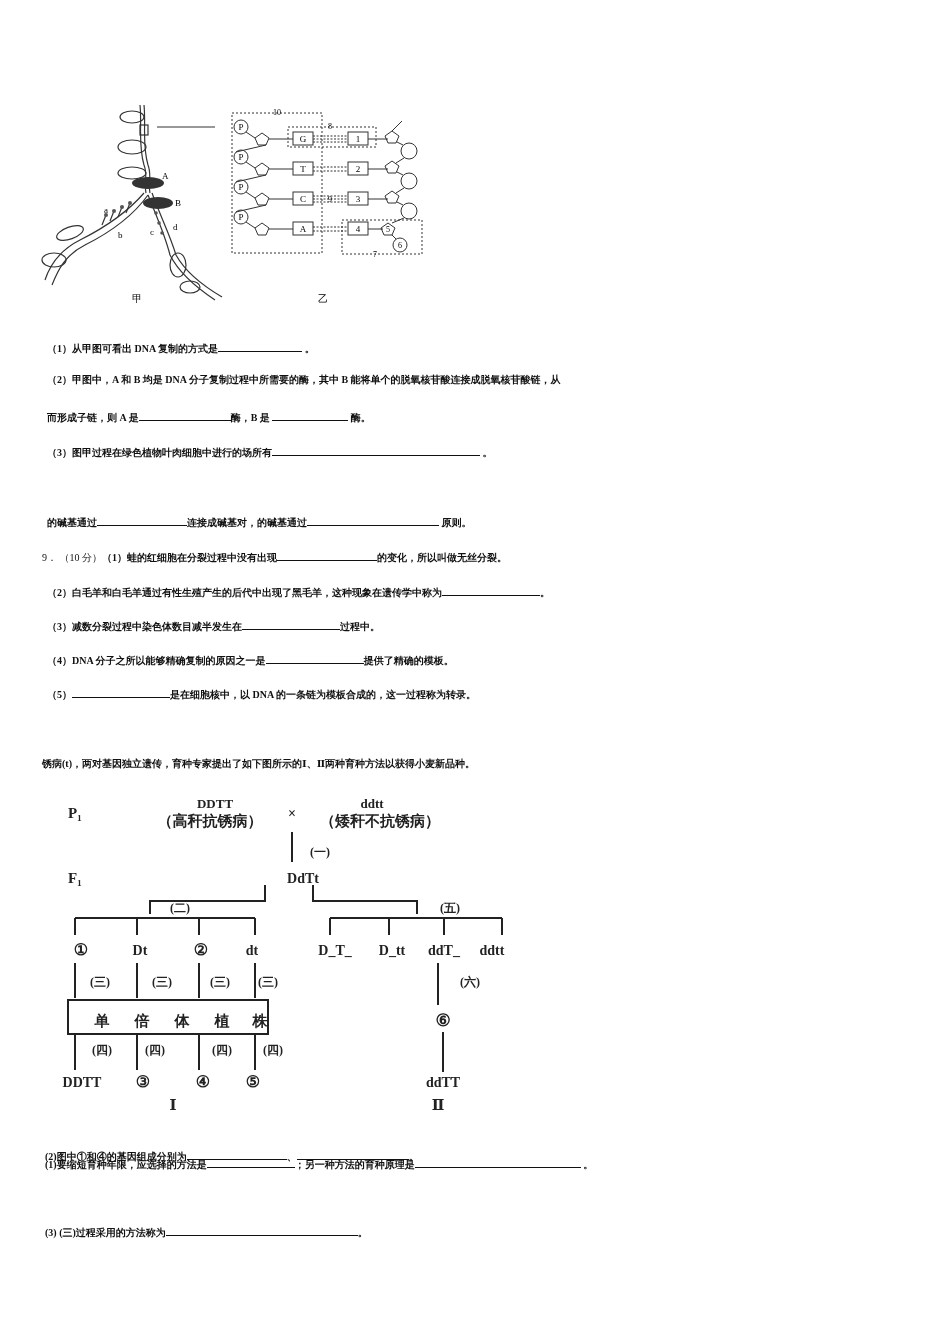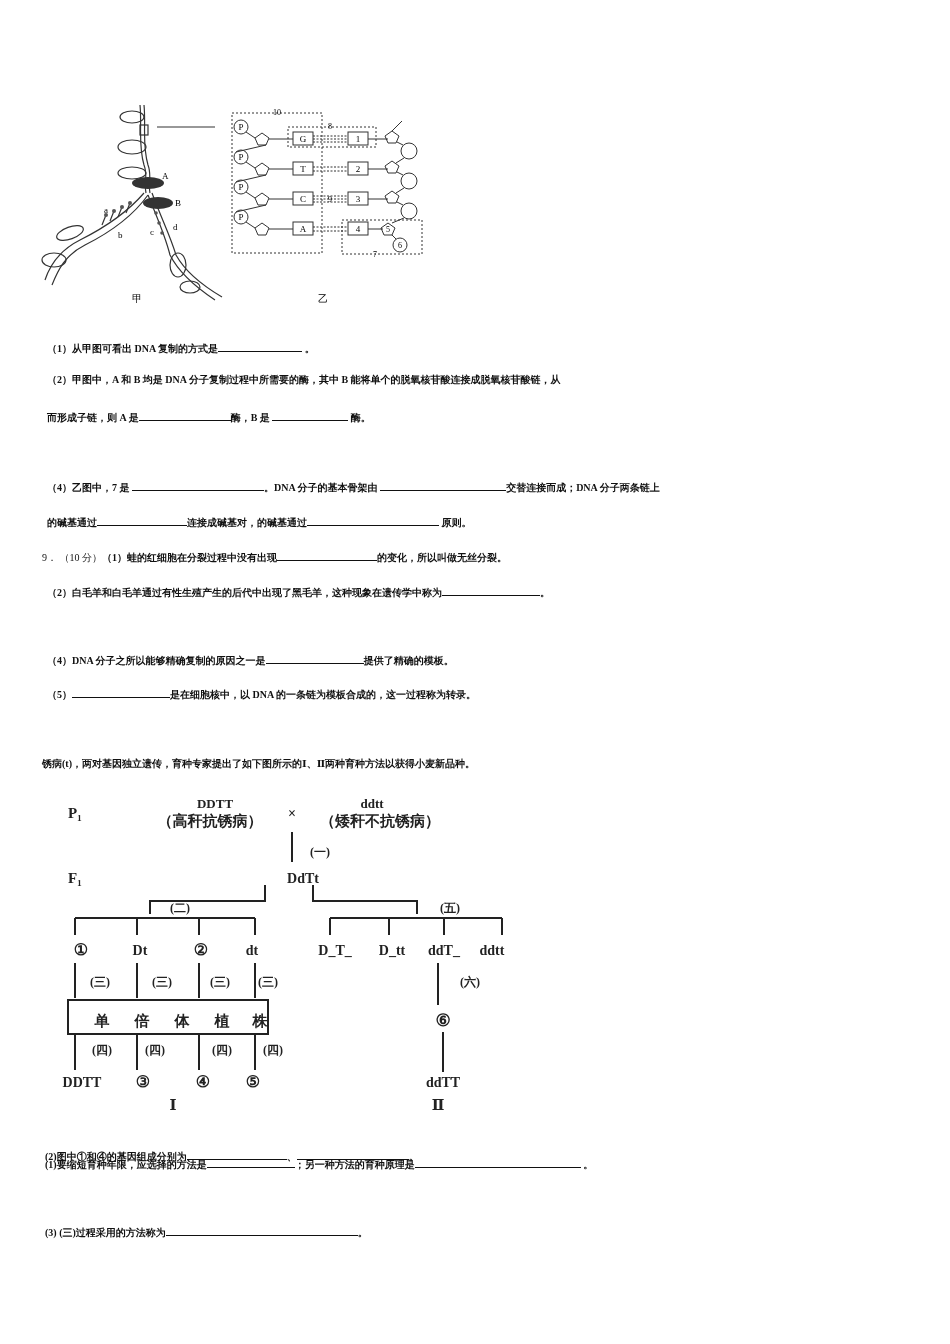--- a/index.html
+++ b/index.html
@@ -157,32 +157,35 @@
 
   <div class="line" style="top:336px">
     <span>（1）从甲图可看出 DNA 复制的方式是</span><span class="blank" style="width:84px"></span><span> 。</span>
   </div>
   <div class="line" style="top:370px">
     <span>（2）甲图中，A 和 B 均是 DNA 分子复制过程中所需要的酶，其中 B 能将单个的脱氧核苷酸连接成脱氧核苷酸链，从</span>
   </div>
   <div class="line" style="top:405px;left:47px">
     <span>而形成子链，则 A 是</span><span class="blank" style="width:92px"></span><span>酶，B 是 </span><span class="blank" style="width:76px"></span><span> 酶。</span>
   </div>
-  <div class="line" style="top:475px">
-    <span>（4）乙图中，7 是 </span><span class="blank" style="width:132px"></span><span>。DNA 分子的基本骨架由 </span><span class="blank" style="width:126px"></span><span>交替连接而成；DNA 分子两条链上</span>
+  <div class="line" style="top:440px">
+    <span>（3）图甲过程在绿色植物叶肉细胞中进行的场所有</span><span class="blank" style="width:208px"></span><span> 。</span>
   </div>
   <div class="line" style="top:510px">
     <span>的碱基通过</span><span class="blank" style="width:90px"></span><span>连接成碱基对，的碱基通过</span><span class="blank" style="width:132px"></span><span> 原则。</span>
   </div>
 
   <div class="line" style="top:545px;left:42px">
     <span class="n">9．</span> <span class="n">（10 分）</span><span>（1）蛙的红细胞在分裂过程中没有出现</span><span class="blank" style="width:100px"></span><span>的变化，所以叫做无丝分裂。</span>
   </div>
   <div class="line" style="top:580px">
     <span>（2）白毛羊和白毛羊通过有性生殖产生的后代中出现了黑毛羊，这种现象在遗传学中称为</span><span class="blank" style="width:98px"></span><span>。</span>
+  </div>
+  <div class="line" style="top:614px">
+    <span>（3）减数分裂过程中染色体数目减半发生在</span><span class="blank" style="width:98px"></span><span>过程中。</span>
   </div>
   <div class="line" style="top:648px">
     <span>（4）DNA 分子之所以能够精确复制的原因之一是</span><span class="blank" style="width:98px"></span><span>提供了精确的模板。</span>
   </div>
   <div class="line" style="top:682px">
     <span>（5）</span><span class="blank" style="width:98px"></span><span>是在细胞核中，以 DNA 的一条链为模板合成的，这一过程称为转录。</span>
   </div>
 
   <div class="line" style="top:754px;left:42px">
     <span>锈病(t)，两对基因独立遗传，育种专家提出了如下图所示的Ⅰ、Ⅱ两种育种方法以获得小麦新品种。</span>

